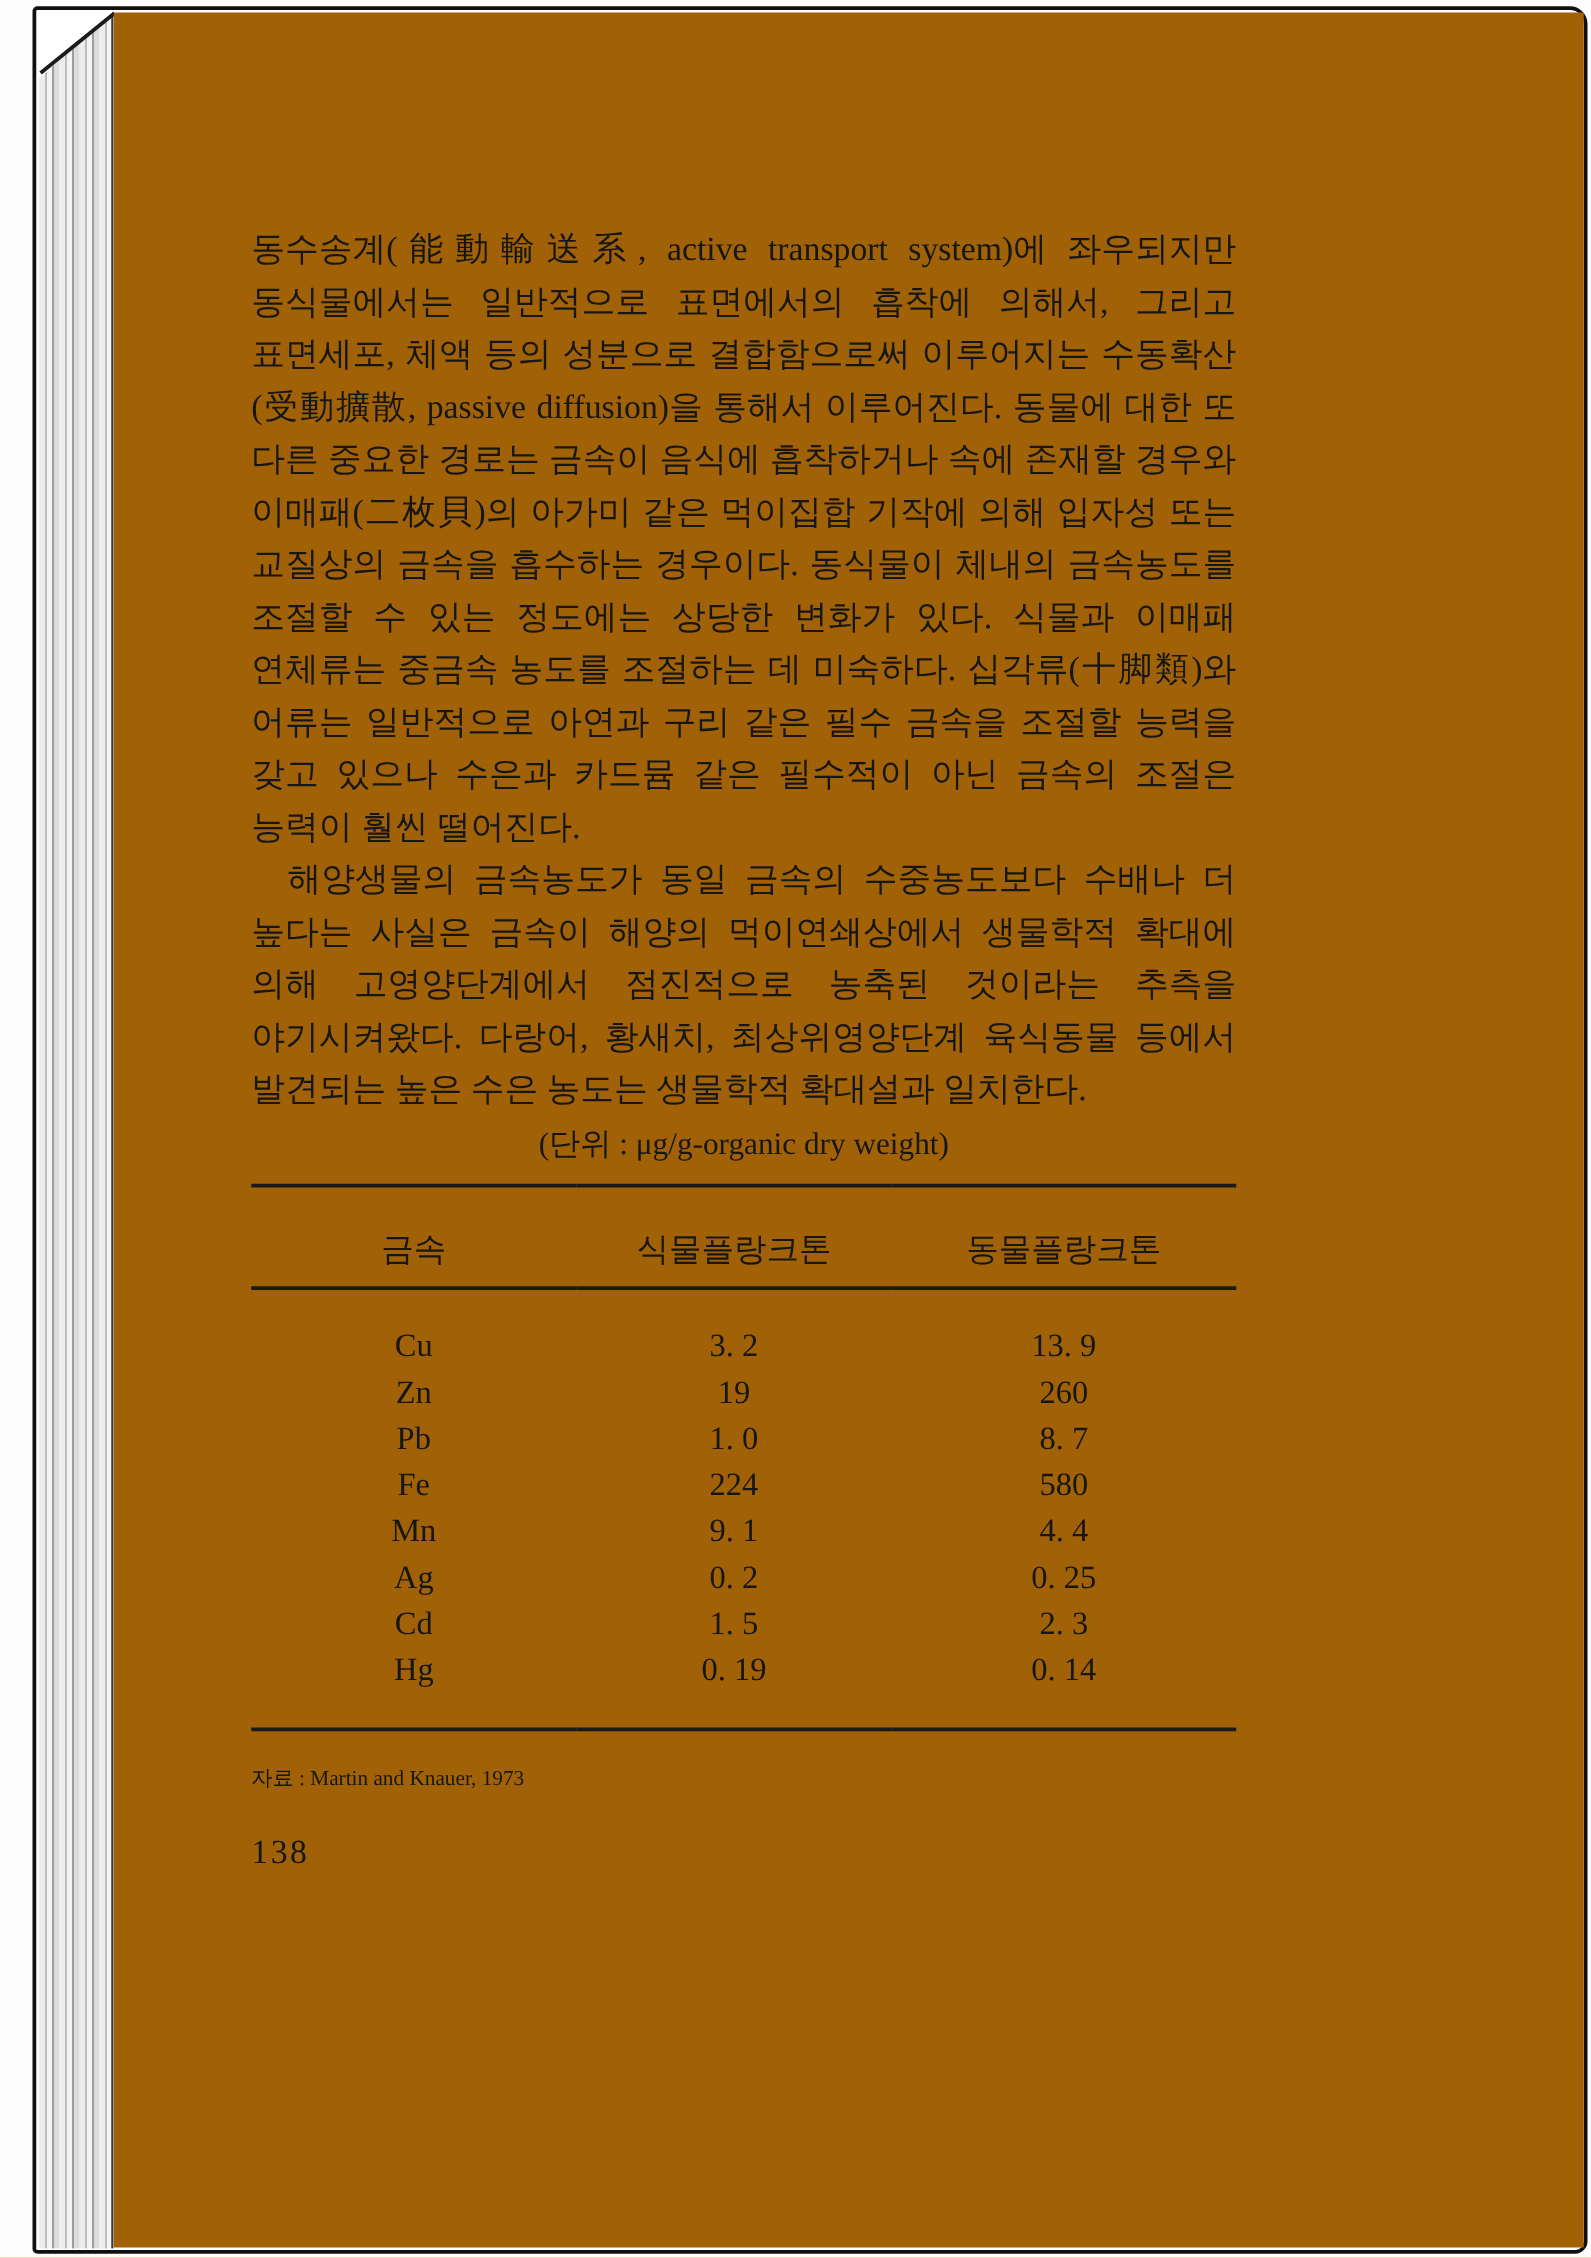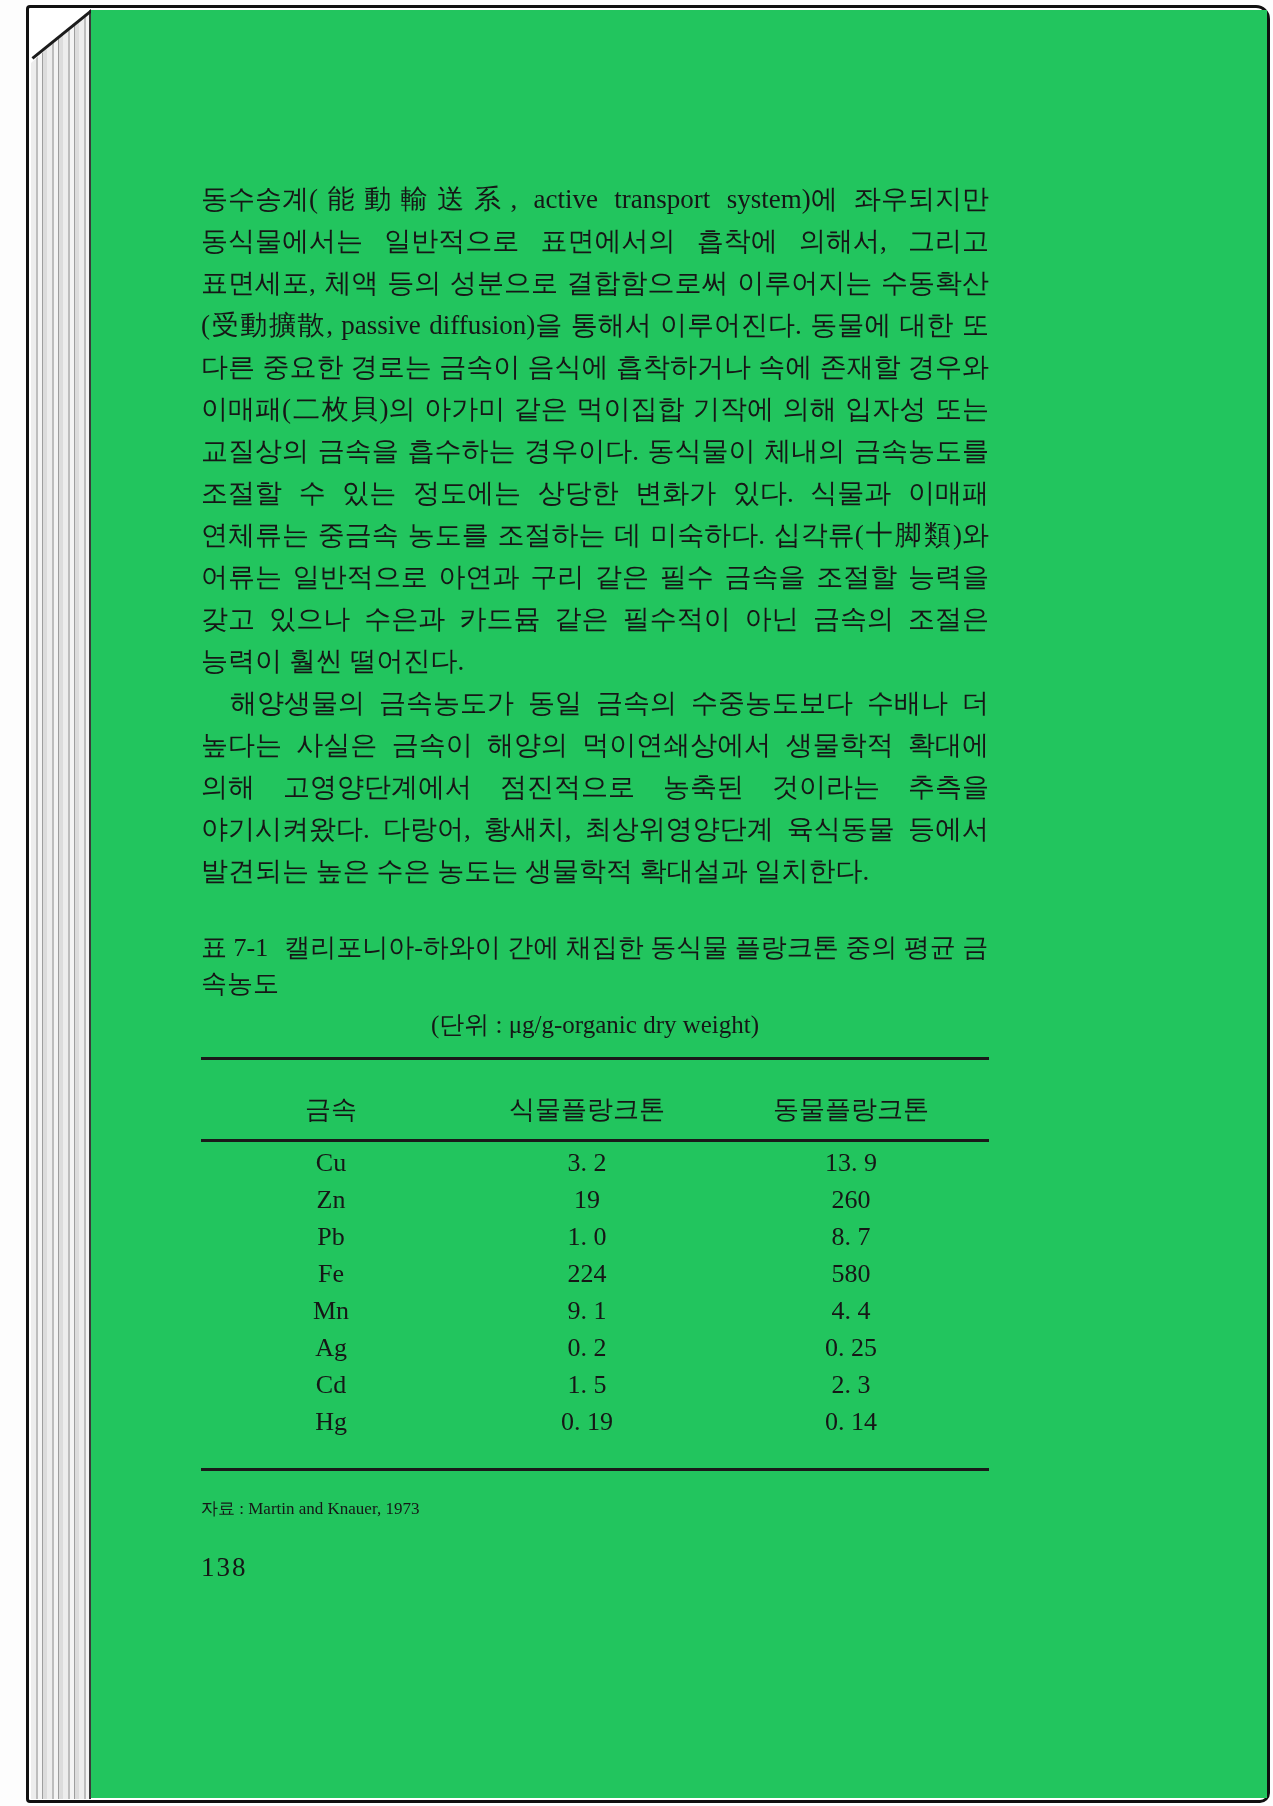--- a/index.html
+++ b/index.html
@@ -38,21 +38,21 @@
     position: absolute;
     left: 24px; top: 33px;
     width: 76px; height: 3px;
     background: #1b1b1b;
     transform: rotate(-39deg);
   }
   
   .page {
     position: absolute;
     left: 91px; top: 10px; right: 6px; bottom: 8px;
-    background: #22c55e;
+    background: #a16207;
   }
   .content {
     position: absolute;
     left: 110px; top: 168px;
     width: 788px;
   }
   p.body-text {
     margin: 0;
     font-size: 27px;
     line-height: 42px;
@@ -87,21 +87,21 @@
     text-align: center;
     border-bottom: 3px solid #1a1a1a;
   }
   table.metal-table td {
     font-size: 26px;
     text-align: center;
     height: 37px;
     line-height: 37px;
     padding: 0;
   }
-  table.metal-table tbody tr:first-child td { padding-top: 2px; }
+  table.metal-table tbody tr:first-child td { padding-top: 26px; }
   table.metal-table tbody tr:last-child td { padding-bottom: 28px; }
 
   .source-note {
     margin-top: 26px;
     font-size: 17px;
   }
   .page-number {
     margin-top: 32px;
     font-size: 27px;
     letter-spacing: 2px;
@@ -114,23 +114,20 @@
 <div class="page-stack"></div>
 <div class="corner-line"></div>
 
 <div class="page">
   <div class="content">
 
     <p class="body-text para-1">동수송계(能動輸送系, active transport system)에 좌우되지만 동식물에서는 일반적으로 표면에서의 흡착에 의해서, 그리고 표면세포, 체액 등의 성분으로 결합함으로써 이루어지는 수동확산(受動擴散, passive diffusion)을 통해서 이루어진다. 동물에 대한 또 다른 중요한 경로는 금속이 음식에 흡착하거나 속에 존재할 경우와 이매패(二枚貝)의 아가미 같은 먹이집합 기작에 의해 입자성 또는 교질상의 금속을 흡수하는 경우이다. 동식물이 체내의 금속농도를 조절할 수 있는 정도에는 상당한 변화가 있다. 식물과 이매패 연체류는 중금속 농도를 조절하는 데 미숙하다. 십각류(十脚類)와 어류는 일반적으로 아연과 구리 같은 필수 금속을 조절할 능력을 갖고 있으나 수은과 카드뮴 같은 필수적이 아닌 금속의 조절은 능력이 훨씬 떨어진다.</p>
 
     <p class="body-text para-2">해양생물의 금속농도가 동일 금속의 수중농도보다 수배나 더 높다는 사실은 금속이 해양의 먹이연쇄상에서 생물학적 확대에 의해 고영양단계에서 점진적으로 농축된 것이라는 추측을 야기시켜왔다. 다랑어, 황새치, 최상위영양단계 육식동물 등에서 발견되는 높은 수은 농도는 생물학적 확대설과 일치한다.</p>
 
-    <div class="tbl-caption">
-      <span class="cap-label">표 7-1</span><span>캘리포니아-하와이 간에 채집한 동식물 플랑크톤 중의 평균 금속농도</span>
-    </div>
 
     <div class="tbl-unit">(단위 : μg/g-organic dry weight)</div>
 
     <table class="metal-table">
       <colgroup>
         <col style="width:33%">
         <col style="width:32%">
         <col style="width:35%">
       </colgroup>
       <thead>

